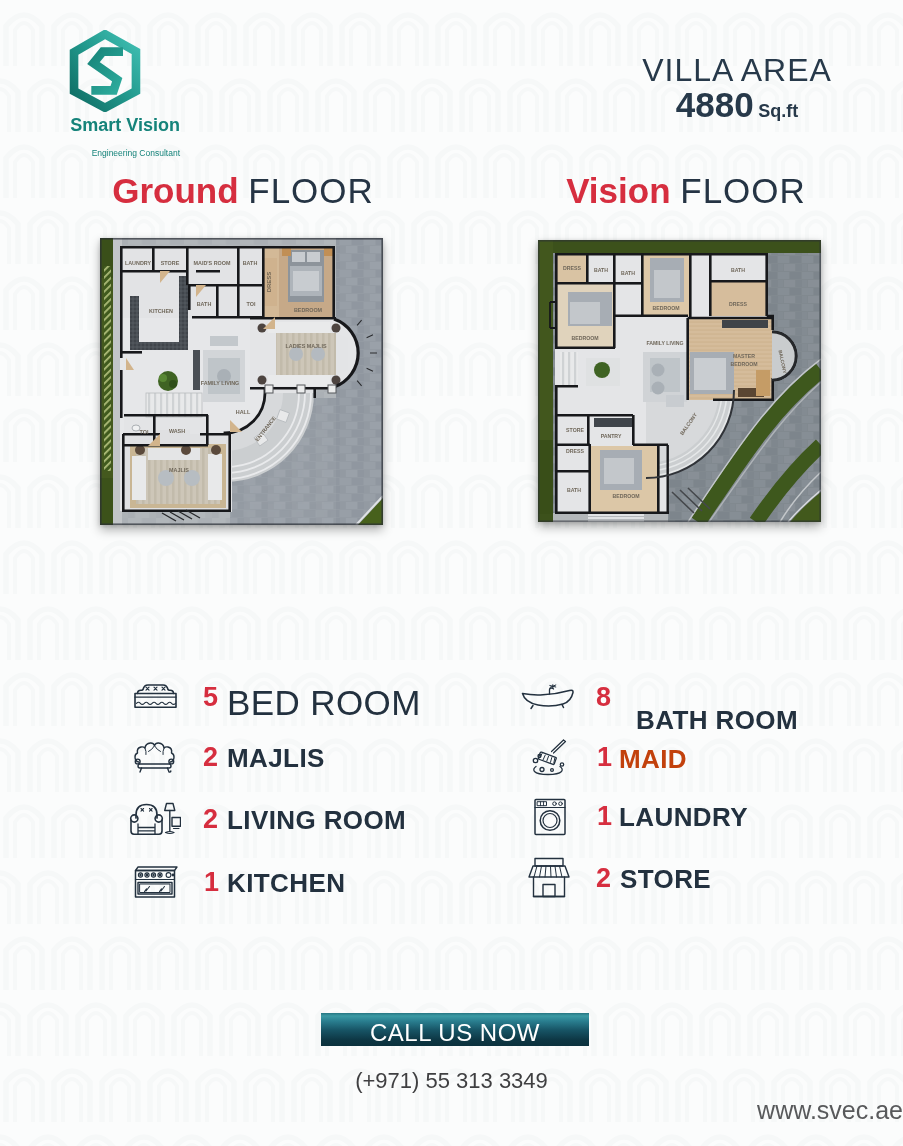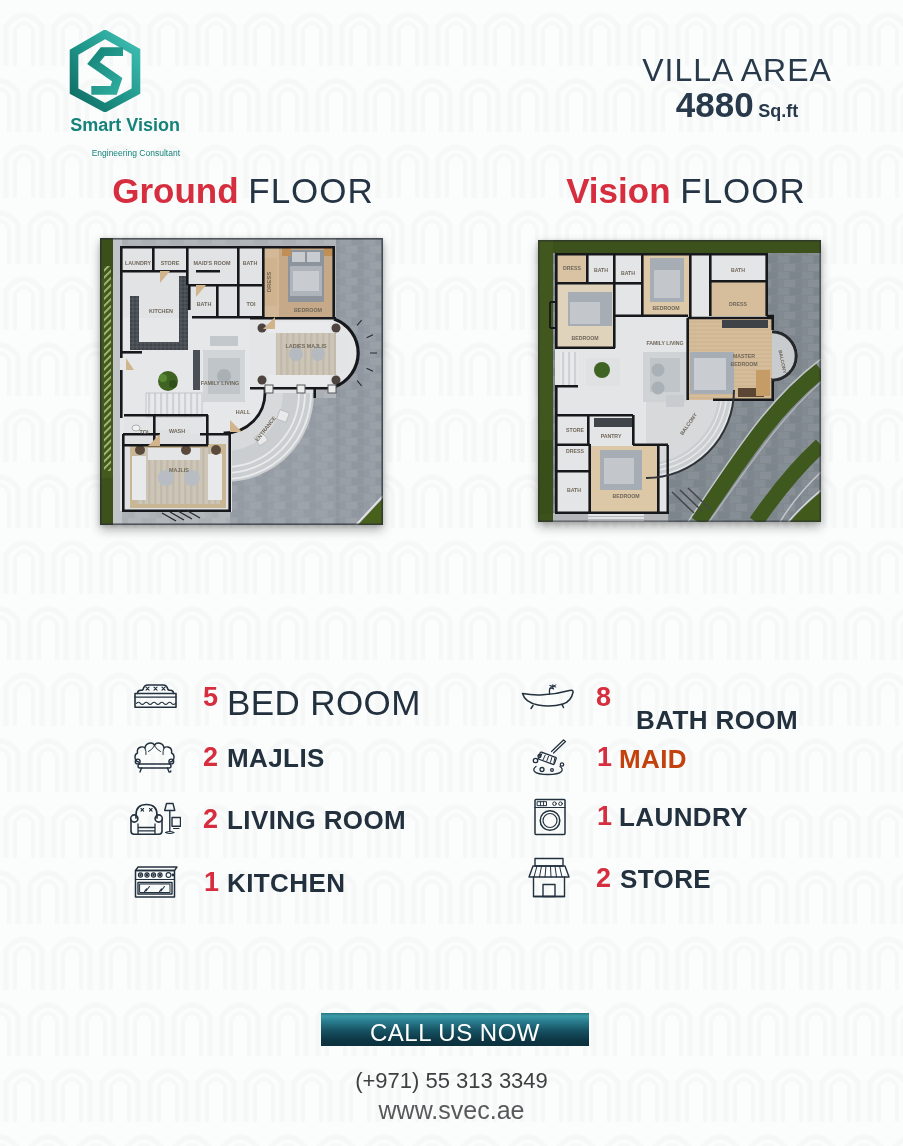--- a/index.html
+++ b/index.html
@@ -584,13 +584,13 @@
 </svg></div>
 <div class="abs" style="left:596px;top:863px;font-size:27px;font-weight:bold;color:#d62e3f;">2</div>
 <div class="abs" style="left:620px;top:864px;font-size:26px;font-weight:bold;color:#23313f;letter-spacing:0.4px;">STORE</div>
 
 <div class="abs" style="left:321px;top:1013px;width:268px;height:33px;
      background:linear-gradient(180deg,#277682 0%,#3b9aa4 9%,#2a7f90 24%,#175465 52%,#0d3643 82%,#0b313d 100%);
      color:#ffffff;font-size:24px;letter-spacing:0.5px;text-align:center;line-height:40px;">CALL US NOW</div>
 
 <div class="abs" style="left:0;top:1068px;width:903px;text-align:center;color:#3f3f41;font-size:22px;">(+971) 55 313 3349</div>
 
-<div class="abs" style="left:0;top:1096px;width:903px;text-align:center;color:#58595b;font-size:25px;">www.svec.ae</div>
+<div class="abs" style="left:0;top:1096px;width:903px;text-align:right;color:#58595b;font-size:25px;">www.svec.ae</div>
 
 </body></html>

